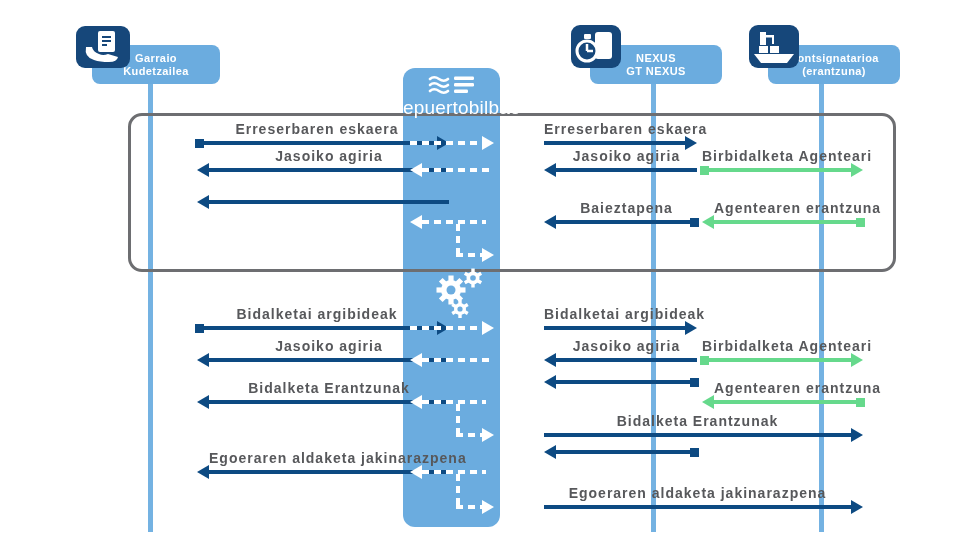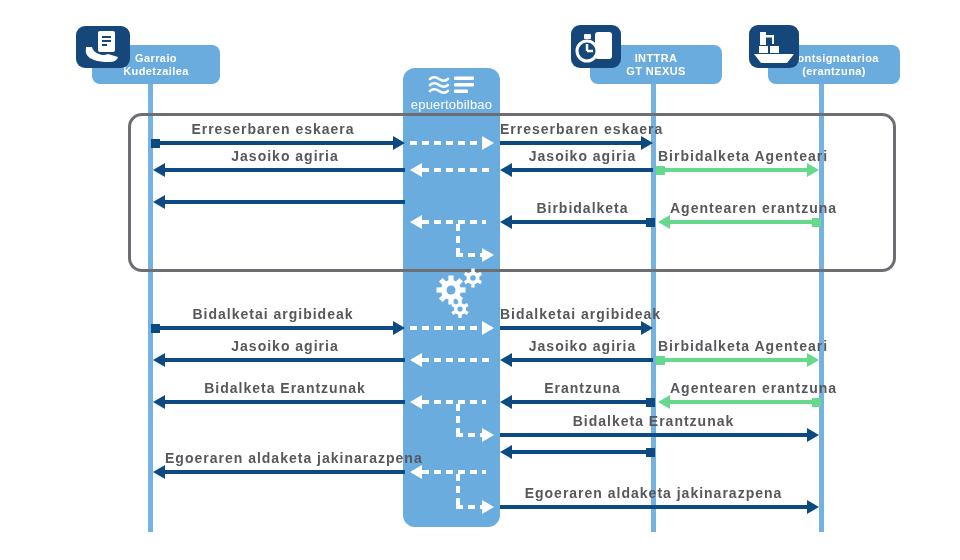--- a/index.html
+++ b/index.html
@@ -7,35 +7,35 @@
           font-family:"Liberation Sans",sans-serif;}
 
   
   .lifeline{position:absolute;width:5px;background:#74B2E2;z-index:1;}
 
   
   .bar{position:absolute;left:403px;top:68px;width:97px;height:459px;background:#6BACDF;
        border-radius:12px;z-index:2;}
   .bar-logo{position:absolute;left:403px;top:74px;width:97px;text-align:center;z-index:5;}
   .bar-logo svg{display:block;margin:0 auto;}
-  .bar-title{color:#fff;font-size:13px;font-weight:400;letter-spacing:.2px;margin-top:1px;}
+  .bar-title{color:#fff;font-size:19px;font-weight:400;letter-spacing:.2px;margin-top:1px;}
 
   
   .frame{position:absolute;left:128px;top:113px;width:762px;height:153px;
          border:3px solid #6D6E71;border-radius:14px;z-index:3;background:transparent;}
 
   
   .actor-box{position:absolute;background:#6BACDF;border-radius:8px;z-index:4;
              display:flex;flex-direction:column;justify-content:center;text-align:center;
              color:#fff;font-size:11px;font-weight:bold;line-height:13px;letter-spacing:.4px;margin-top:24px;}
   .actor-icon{position:absolute;background:#16477A;border-radius:9px;z-index:5;
               display:flex;align-items:center;justify-content:center;}
 
   
-  .msg{position:absolute;z-index:6;text-align:center;}
+  .msg{position:absolute;z-index:6;text-align:center;padding-left:44px;}
   .lbl{font-size:14px;line-height:17px;font-weight:600;letter-spacing:1px;color:#57585B;
        white-space:nowrap;margin-bottom:3px;text-align:center;}
   .arr{position:relative;height:4px;background:var(--c);--c:#0D4A82;}
   .arr.green{--c:#66D98C;}
   .arr.right::after{content:"";position:absolute;right:-12px;top:-5px;width:0;height:0;
        border-top:7px solid transparent;border-bottom:7px solid transparent;
        border-left:12px solid var(--c);}
   .arr.left::before{content:"";position:absolute;left:-12px;top:-5px;width:0;height:0;
        border-top:7px solid transparent;border-bottom:7px solid transparent;
        border-right:12px solid var(--c);}
@@ -94,21 +94,21 @@
       <g stroke="#16477A" stroke-width="2">
         <line x1="20" y1="8" x2="29" y2="8"></line>
         <line x1="20" y1="12" x2="29" y2="12"></line>
         <line x1="20" y1="16" x2="25" y2="16"></line>
       </g>
       <path d="M4 18 q-2 10 8 13 q6 2 15 2 q8 0 9 -5 l-10 -3 q-5 2 -9 0 q-6 -2 -7 -7 z" fill="#fff"></path>
     </svg>
   </div>
 
   <div class="actor-box" style="left:590px;top:21px;width:132px;height:39px;">
-    <div>INTTRA</div>
+    <div>NEXUS</div>
     <div>GT NEXUS</div>
   </div>
   <div class="actor-icon" style="left:571px;top:25px;width:50px;height:43px;">
     <svg width="44" height="38" viewBox="0 0 44 38">
       <rect x="21" y="4" width="17" height="27" rx="3" fill="#fff"></rect>
       <rect x="10" y="6" width="7" height="5" rx="1" fill="#fff"></rect>
       <circle cx="13" cy="23" r="10" fill="#16477A" stroke="#fff" stroke-width="3"></circle>
       <path d="M13 23 V16 M13 23 h6" stroke="#fff" stroke-width="2.5" fill="none"></path>
     </svg>
   </div>
@@ -149,21 +149,21 @@
   <div class="msg" style="left:658px;top:148px;width:149px;">
     <div class="lbl">Birbidalketa Agenteari</div>
     <div class="arr right green">
         <span class="sq at-left"></span>
       </div>
   </div>
   <div class="msg" style="left:165px;top:200px;width:240px;">
     <div class="arr left"></div>
   </div>
   <div class="msg" style="left:512px;top:200px;width:141px;">
-    <div class="lbl">Birbidalketa</div>
+    <div class="lbl">Baieztapena</div>
     <div class="arr left">
         <span class="sq at-right"></span>
       </div>
   </div>
   <div class="msg" style="left:670px;top:200px;width:149px;">
     <div class="lbl">Agentearen erantzuna</div>
     <div class="arr left green">
         <span class="sq at-right"></span>
       </div>
   </div>
@@ -235,21 +235,20 @@
     <div class="lbl">Birbidalketa Agenteari</div>
     <div class="arr right green">
         <span class="sq at-left"></span>
       </div>
   </div>
   <div class="msg" style="left:165px;top:380px;width:240px;">
     <div class="lbl">Bidalketa Erantzunak</div>
     <div class="arr left"></div>
   </div>
   <div class="msg" style="left:512px;top:380px;width:141px;">
-    <div class="lbl">Erantzuna</div>
     <div class="arr left">
         <span class="sq at-right"></span>
       </div>
   </div>
   <div class="msg" style="left:670px;top:380px;width:149px;">
     <div class="lbl">Agentearen erantzuna</div>
     <div class="arr left green">
         <span class="sq at-right"></span>
       </div>
   </div>

